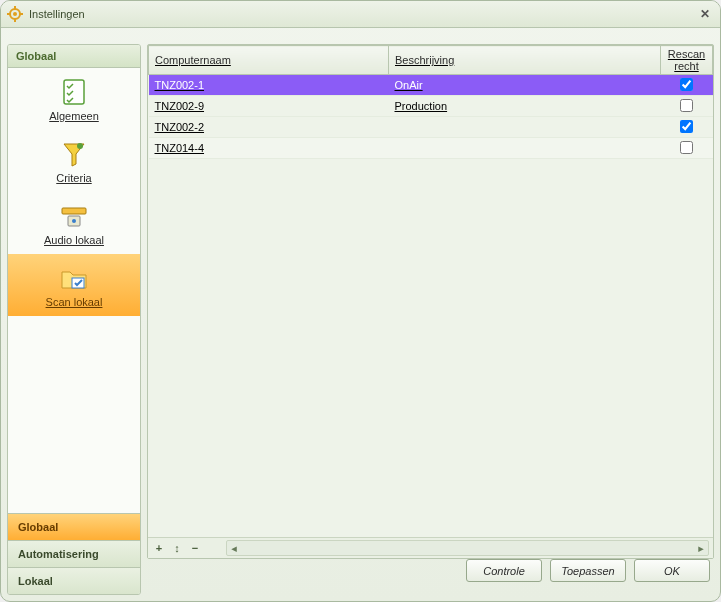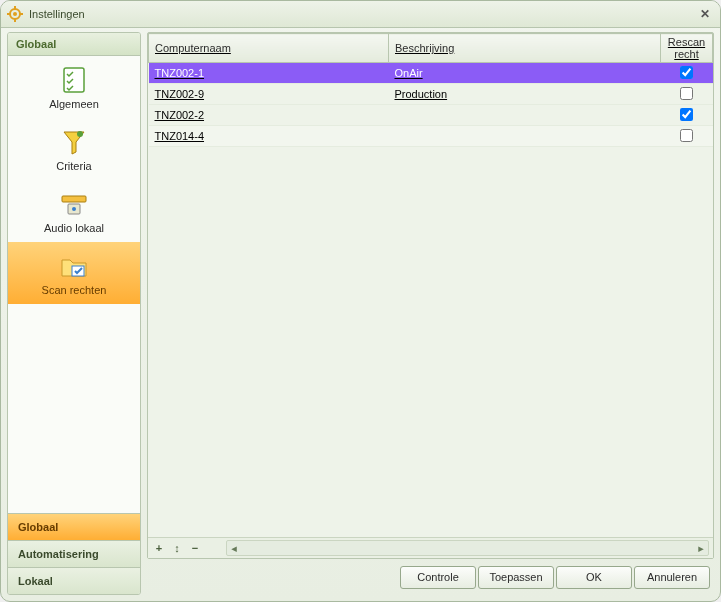--- a/index.html
+++ b/index.html
@@ -47,20 +47,21 @@
   cursor: pointer;
   font-size: 12px;
   font-weight: bold;
 }
 .body {
   flex: 1;
   display: flex;
   padding: 4px 6px 6px 6px;
   gap: 6px;
   min-height: 0;
+  margin-top: 12px;
 }
 .sidebar {
   width: 132px;
   display: flex;
   flex-direction: column;
   border: 1px solid #b8c6af;
   border-radius: 3px;
   background: #f3f6ef;
   overflow: hidden;
 }
@@ -79,20 +80,21 @@
   background: #fafcf8;
   overflow: auto;
 }
 .sidebar-item {
   display: flex;
   flex-direction: column;
   align-items: center;
   padding: 10px 4px 8px 4px;
   cursor: pointer;
   color: #2b2b2b;
+  text-decoration: underline;
 }
 .sidebar-item .icon-wrap {
   width: 32px;
   height: 28px;
   margin-bottom: 4px;
 }
 .sidebar-item.selected {
   background: linear-gradient(#ffd37a, #ffae34);
   color: #663c00;
 }
@@ -206,24 +208,25 @@
   display: flex;
   align-items: center;
   justify-content: center;
   color: #667a59;
 }
 .hscroll .arrow-l { left: 0; }
 .hscroll .arrow-r { right: 0; }
 .button-row {
   height: 36px;
   display: flex;
-  align-items: center;
+  align-items: flex-start;
   justify-content: flex-end;
-  gap: 2px;
+  gap: 8px;
   padding-right: 4px;
+  font-style: italic;
 }
 .btn {
   min-width: 76px;
   height: 23px;
   background: linear-gradient(#fcfdfb, #e7ede1);
   border: 1px solid #97a88c;
   border-radius: 3px;
   color: #2b2b2b;
   font: inherit;
   cursor: pointer;
@@ -288,21 +291,21 @@
 
 
         <div class="sidebar-item selected">
           <span class="icon-wrap">
             <svg viewBox="0 0 32 28">
                 <path d="M4 8 h8 l3 3 h13 v13 h-24 z" fill="#ffe07a" stroke="#c9972a"></path>
                 <rect x="14" y="14" width="12" height="10" fill="#fff" stroke="#3a7fcc"></rect>
                 <path d="M17 19 l2 2 l5 -5" stroke="#3a7fcc" stroke-width="2" fill="none"></path>
               </svg>
           </span>
-          <span>Scan rechten</span>
+          <span>Scan lokaal</span>
         </div>
 
       </div>
       <div class="sidebar-footer">
         <div class="sidebar-foot-btn active">
             <span>Globaal</span>
           </div>
         <div class="sidebar-foot-btn">
             <span>Automatisering</span>
           </div>
@@ -359,17 +362,16 @@
           <div class="hscroll">
             <span class="arrow-l">◂</span>
             <span class="arrow-r">▸</span>
           </div>
         </div>
       </div>
       <div class="button-row">
         <button class="btn">Controle</button>
         <button class="btn">Toepassen</button>
         <button class="btn">OK</button>
-        <button class="btn">Annuleren</button>
       </div>
     </div>
   </div>
 </div>
 
 </body></html>

